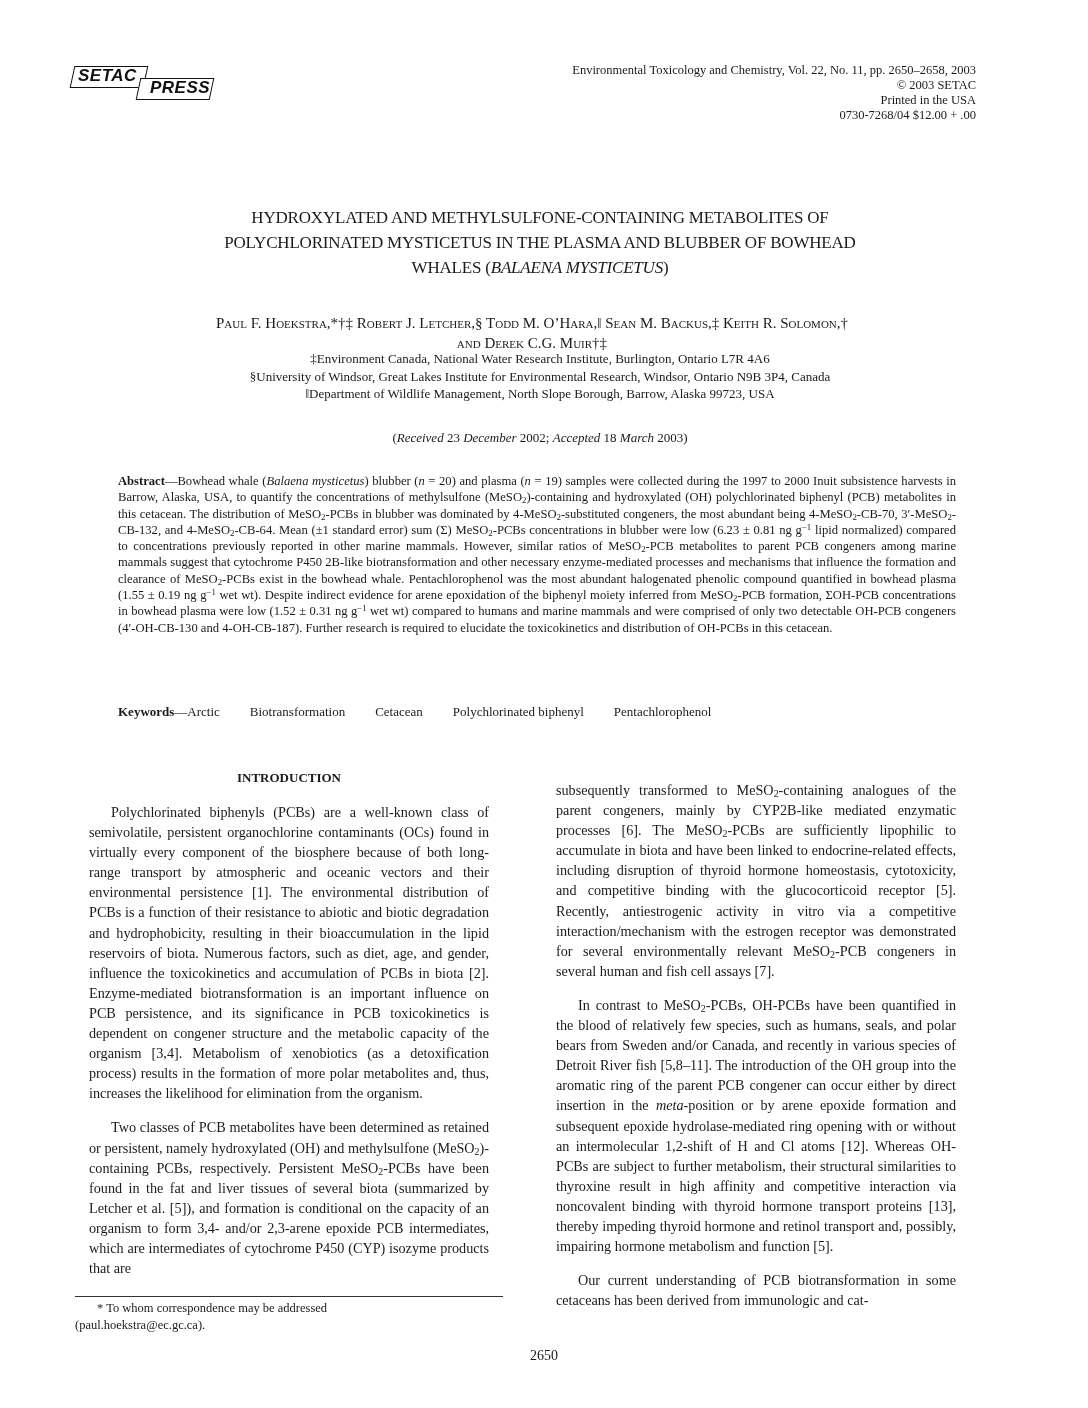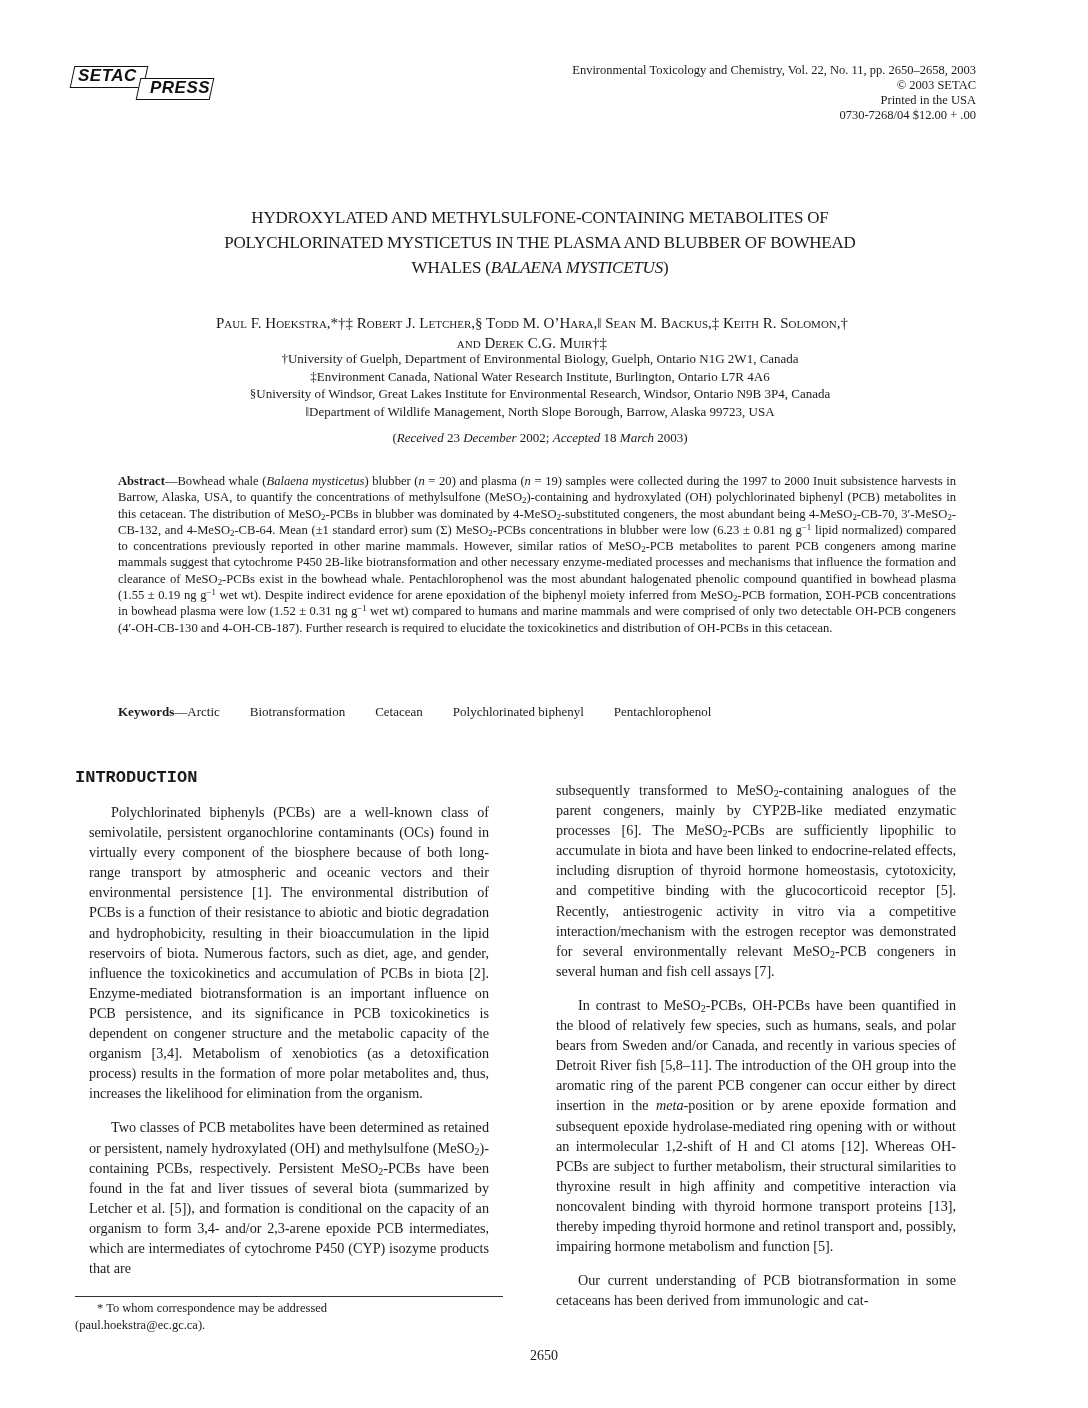--- a/index.html
+++ b/index.html
@@ -55,21 +55,21 @@
     position: absolute; left: 118px; width: 838px; top: 704px; font-size: 13px;
   }
   .keywords span.kw { margin-right: 30px; }
   .col {
     position: absolute; top: 768px; width: 428px;
     font-size: 14.2px; line-height: 20.1px; text-align: justify;
   }
   .col.left { left: 75px; }
   .col.right { left: 542px; top: 766px; }
   .col h2 {
-    font-size: 17px; font-weight: bold; text-align: left; margin: 0 0 4px 0; line-height: 20px; font-family: Liberation Mono, monospace;
+    font-size: 13px; font-weight: bold; text-align: center; margin: 0 0 4px 0; line-height: 20px;
   }
   .col p { margin: 14px; text-indent: 22px; }
   .col p.noindent { text-indent: 0; }
   .footnote-rule {
     position: absolute; left: 75px; width: 428px; top: 1296px; border-top: 1px solid #333;
   }
   .footnote {
     position: absolute; left: 75px; width: 428px; top: 1300px; font-size: 12.5px; line-height: 17px;
   }
   .footnote p { margin: 0; }
@@ -102,21 +102,20 @@
   <div>POLYCHLORINATED MYSTICETUS IN THE PLASMA AND BLUBBER OF BOWHEAD</div>
   <div><span>WHALES (</span><i>BALAENA MYSTICETUS</i><span>)</span></div>
 </div>
 
 <div class="authors">
   <div>Paul F. Hoekstra,*†‡ Robert J. Letcher,§ Todd M. O’Hara,‖ Sean M. Backus,‡ Keith R. Solomon,†</div>
   <div>and Derek C.G. Muir†‡</div>
 </div>
 
 <div class="affils">
-  <div>†University of Guelph, Department of Environmental Biology, Guelph, Ontario N1G 2W1, Canada</div>
   <div>‡Environment Canada, National Water Research Institute, Burlington, Ontario L7R 4A6</div>
   <div>§University of Windsor, Great Lakes Institute for Environmental Research, Windsor, Ontario N9B 3P4, Canada</div>
   <div>‖Department of Wildlife Management, North Slope Borough, Barrow, Alaska 99723, USA</div>
 </div>
 
 <div class="received"><span>(</span><i>Received</i><span> 23 </span><i>December</i><span> 2002; </span><i>Accepted</i><span> 18 </span><i>March</i><span> 2003)</span></div>
 
 <div class="abstract"><b>Abstract</b><span>—Bowhead whale (</span><i>Balaena mysticetus</i><span>) blubber (</span><i>n</i><span> = 20) and plasma (</span><i>n</i><span> = 19) samples were collected during the 1997 to 2000 Inuit subsistence harvests in Barrow, Alaska, USA, to quantify the concentrations of methylsulfone (MeSO</span><sub>2</sub><span>)-containing and hydroxylated (OH) polychlorinated biphenyl (PCB) metabolites in this cetacean. The distribution of MeSO</span><sub>2</sub><span>-PCBs in blubber was dominated by 4-MeSO</span><sub>2</sub><span>-substituted congeners, the most abundant being 4-MeSO</span><sub>2</sub><span>-CB-70, 3′-MeSO</span><sub>2</sub><span>-CB-132, and 4-MeSO</span><sub>2</sub><span>-CB-64. Mean (±1 standard error) sum (Σ) MeSO</span><sub>2</sub><span>-PCBs concentrations in blubber were low (6.23 ± 0.81 ng g</span><sup>−1</sup><span> lipid normalized) compared to concentrations previously reported in other marine mammals. However, similar ratios of MeSO</span><sub>2</sub><span>-PCB metabolites to parent PCB congeners among marine mammals suggest that cytochrome P450 2B-like biotransformation and other necessary enzyme-mediated processes and mechanisms that influence the formation and clearance of MeSO</span><sub>2</sub><span>-PCBs exist in the bowhead whale. Pentachlorophenol was the most abundant halogenated phenolic compound quantified in bowhead plasma (1.55 ± 0.19 ng g</span><sup>−1</sup><span> wet wt). Despite indirect evidence for arene epoxidation of the biphenyl moiety inferred from MeSO</span><sub>2</sub><span>-PCB formation, ΣOH-PCB concentrations in bowhead plasma were low (1.52 ± 0.31 ng g</span><sup>−1</sup><span> wet wt) compared to humans and marine mammals and were comprised of only two detectable OH-PCB congeners (4′-OH-CB-130 and 4-OH-CB-187). Further research is required to elucidate the toxicokinetics and distribution of OH-PCBs in this cetacean.</span></div>
 
 <div class="keywords"><b>Keywords</b><span class="kw">—Arctic</span><span class="kw">Biotransformation</span><span class="kw">Cetacean</span><span class="kw">Polychlorinated biphenyl</span><span class="kw">Pentachlorophenol</span></div>

